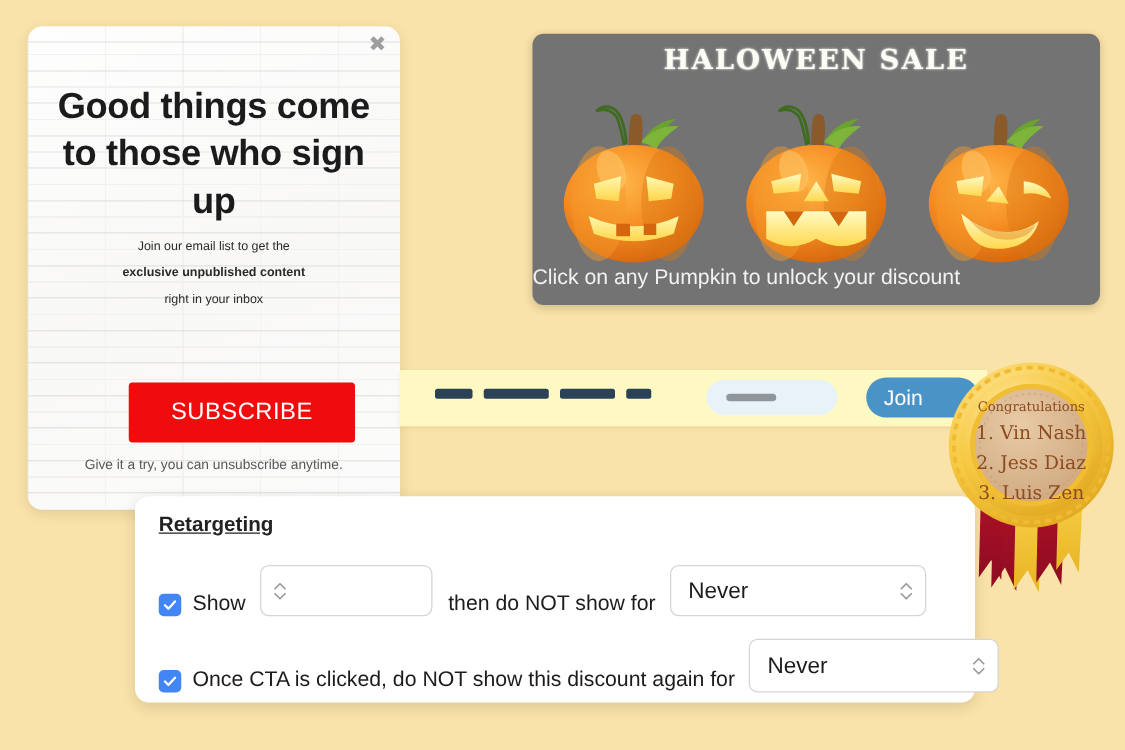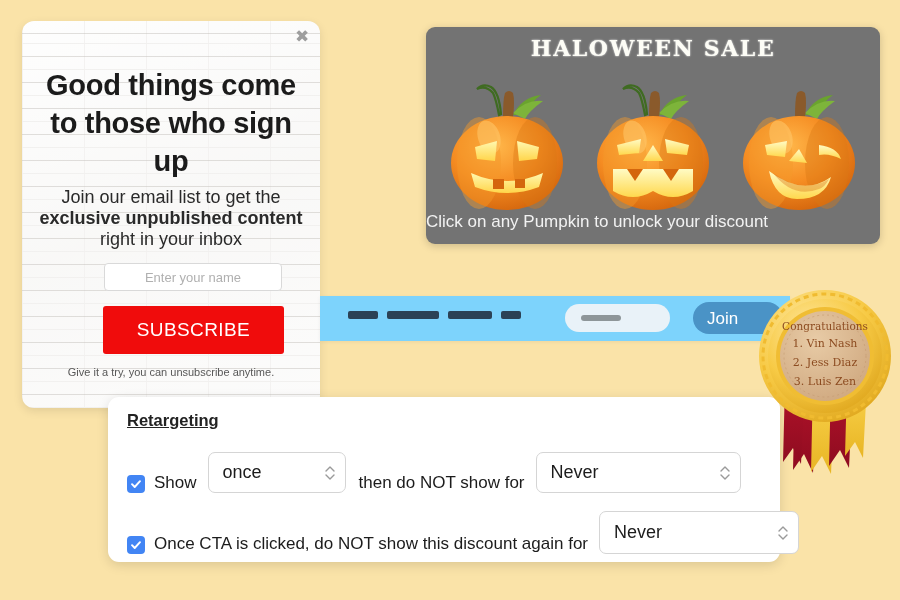--- a/index.html
+++ b/index.html
@@ -51,21 +51,21 @@
   #modal-headline {
     position: absolute; left: 0; right: 0; top: 45px;
     text-align: center;
     font-size: 29px; font-weight: bold; line-height: 38px;
     color: #1b1b1b; letter-spacing: -0.3px;
     padding: 0 14px; box-sizing: border-box;
   }
   #modal-sub {
     position: absolute; left: 0; right: 0; top: 166px;
     text-align: center;
-    font-size: 18px; line-height: 21px; color: #2a2a2a;
+    font-size: 10px; line-height: 21px; color: #2a2a2a;
     padding: 0 12px; box-sizing:border-box;
   }
   #modal-sub .bold { font-weight: bold; }
   #name-input {
     position: absolute; left: 82px; top: 242px;
     width: 178px; height: 28px;
     border: 1px solid #d9d9d9; border-radius: 4px;
     background: #ffffff;
     font-size: 13px; color: #b0b0b0;
     text-align: center; line-height: 28px;
@@ -113,21 +113,21 @@
     position: absolute; left:0; right:0; bottom: 12px;
     text-align: left;
     font-size: 17px; color: #f2f2f2;
   }
 
   
   #mid-bar {
     position: absolute;
     left: 320px; top: 296px;
     width: 470px; height: 45px;
-    background: #7dd3fc;
+    background: #fef9c3;
     box-shadow: 0 1px 4px rgba(0,0,0,0.06);
   }
   #mid-bar-dashes {
     position: absolute; left: 28px; top: 15px;
     display: flex; align-items: center; gap: 9px;
   }
   #mid-bar-dashes i {
     display: block; height: 8px; border-radius: 2px;
     background: #2b4256;
   }
@@ -161,21 +161,21 @@
   #badge-text {
     position: absolute;
     left: 18px; top: 32px;
     width: 104px;
     text-align: center;
     font-family: "DejaVu Serif", serif;
     color: #8c4b20;
     pointer-events: none;
   }
   #badge-text .title { font-size: 10.5px; margin-bottom: 5px; }
-  #badge-text .name { font-size: 11px; margin-bottom: 6px; }
+  #badge-text .name { font-size: 15px; margin-bottom: 6px; }
 
   
   #retargeting-panel {
     position: absolute;
     left: 108px; top: 397px;
     width: 672px; height: 165px;
     background: #fff;
     border-radius: 11px;
     box-shadow: 0 3px 12px rgba(0,0,0,0.13);
     z-index: 20;
@@ -233,21 +233,20 @@
     <div id="modal-close">✖</div>
 
     <div id="modal-headline">Good things come to those who sign up</div>
 
     <div id="modal-sub">
       <div>Join our email list to get the</div>
       <div class="bold">exclusive unpublished content</div>
       <div>right in your inbox</div>
     </div>
 
-    <div id="name-input">Enter your name</div>
 
     <button id="subscribe-btn">SUBSCRIBE</button>
 
     <div id="modal-foot">Give it a try, you can unsubscribe anytime.</div>
   </div>
 
   <div id="halloween-banner">
     <div id="halloween-title">HALOWEEN SALE</div>
 
     <div id="pumpkin-row">
@@ -406,21 +405,20 @@
 
     <div class="rt-row" id="rt-row-1">
       <span class="rt-check">
         <svg width="12" height="12" viewBox="0 0 12 12">
           <path d="M2 6.2 L4.7 9 L10 3.2" fill="none" stroke="#fff" stroke-width="1.9" stroke-linecap="round" stroke-linejoin="round"></path>
         </svg>
       </span>
       <span class="rt-label">Show</span>
 
       <span class="rt-select" id="sel-show">
-        <span class="val">once</span>
         <span class="stepper">
           <svg width="12" height="20" viewBox="0 0 12 20">
             <path d="M2 8 L6 4 L10 8" fill="none" stroke="#9a9a9a" stroke-width="1.4" stroke-linecap="round" stroke-linejoin="round"></path>
             <path d="M2 12 L6 16 L10 12" fill="none" stroke="#9a9a9a" stroke-width="1.4" stroke-linecap="round" stroke-linejoin="round"></path>
           </svg>
         </span>
       </span>
 
       <span class="gap-label">then do NOT show for</span>
 

